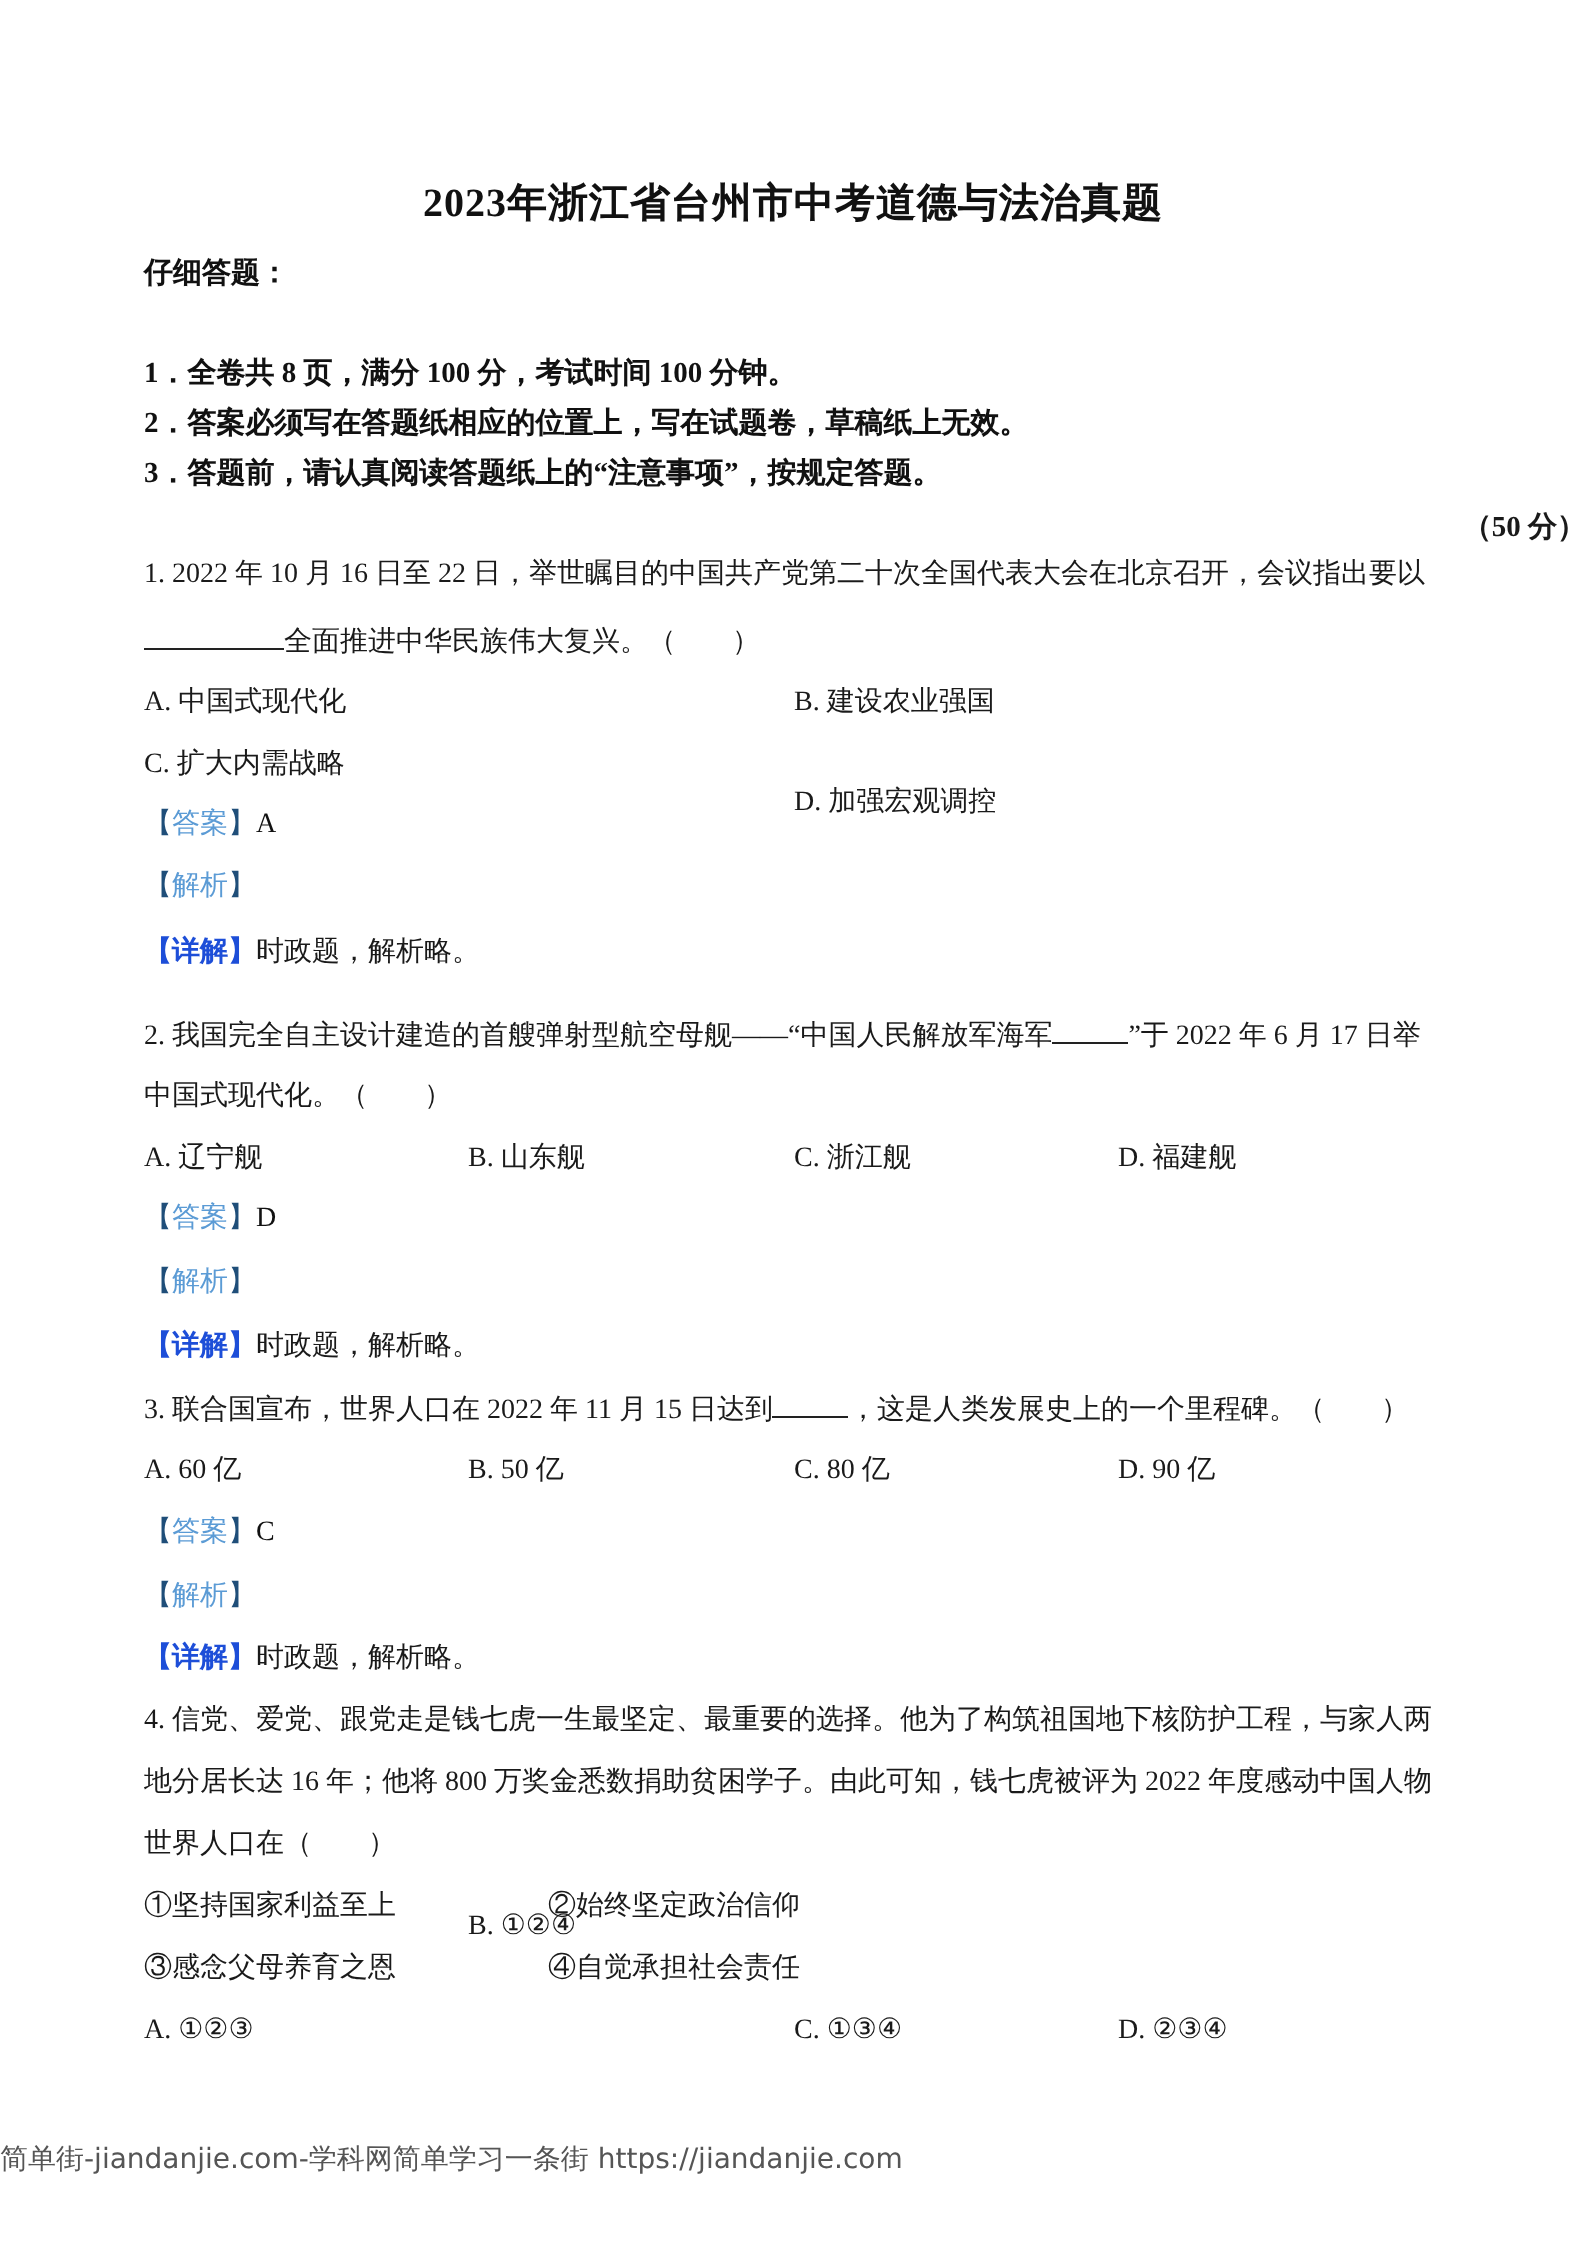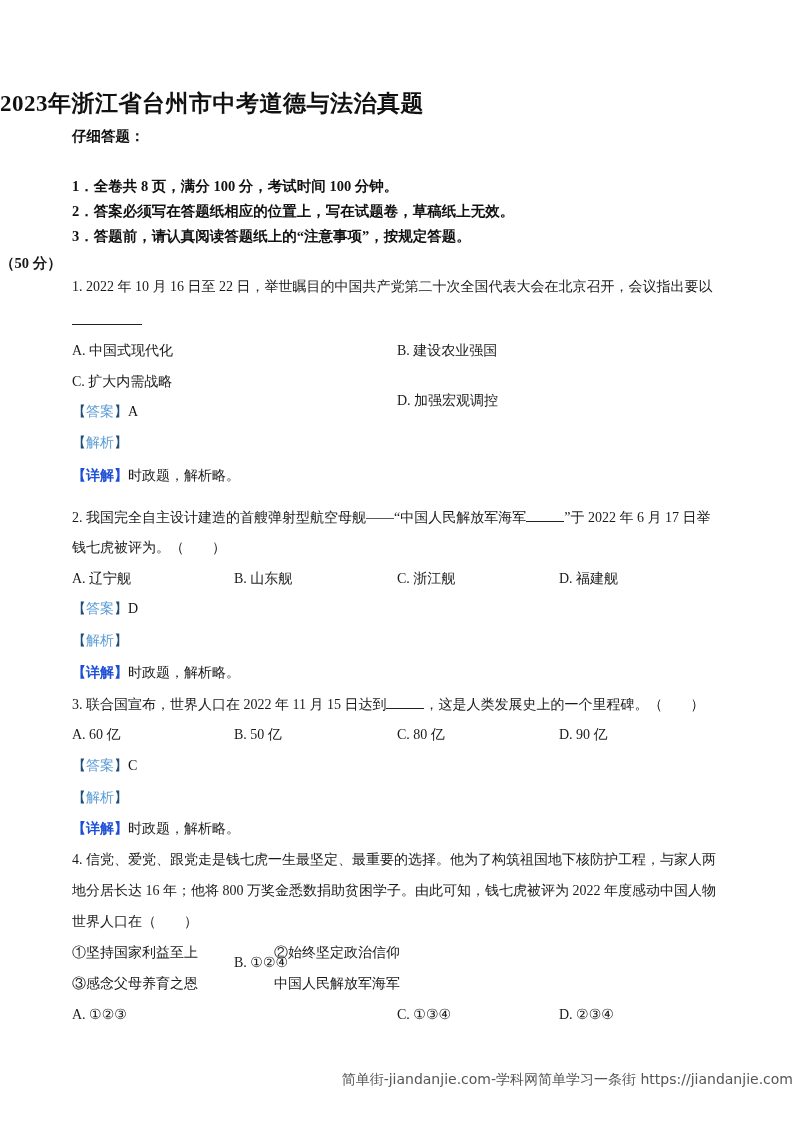--- a/index.html
+++ b/index.html
@@ -1,69 +1,69 @@
 <!DOCTYPE html>
 <html><head>
 <meta charset="utf-8">
 <style>
   html, body { margin: 0; padding: 0; background: #ffffff; }
   body { width: 793px; height: 1122px; position: relative; overflow: hidden;
          font-family: "Liberation Serif", "DejaVu Serif", serif; color: #1a1a1a; }
   .page { position: absolute; left: 0; top: 0; width: 793px; height: 1122px; }
-  .title { position: absolute; top: 88px; left: 0; width: 793px; text-align: left;
-           font-size: 23px; font-weight: bold; letter-spacing: 0.5px; color: #111; }
+  .title { position: absolute; top: 88px; left: 0; width: 793px; text-align: center;
+           font-size: 20px; font-weight: bold; letter-spacing: 0.5px; color: #111; }
   .intro { position: absolute; left: 72px; font-size: 14.5px; font-weight: bold; color: #111; }
-  .score { position: absolute; top: 254px; left: 0; width: 793px; text-align: left;
+  .score { position: absolute; top: 254px; left: 0; width: 793px; text-align: right;
            font-size: 14.5px; font-weight: bold; }
   .line { position: absolute; left: 72px; font-size: 14px; color: #1a1a1a; white-space: nowrap; }
   .opt { position: absolute; font-size: 14px; white-space: nowrap; }
   .blank { display: inline-block; border-bottom: 1px solid #222; height: 14px; vertical-align: baseline; }
   .lbl-br { color: #1f4e79; }
   .lbl-tx { color: #5b9bd5; }
   .detail-br { color: #1d4ed8; font-weight: bold; }
   .ans-val { color: #111; }
-  .footer { position: absolute; top: 1071px; left: 0; width: 793px; text-align: right;
+  .footer { position: absolute; top: 1071px; left: 0; width: 793px; text-align: left;
             font-family: "DejaVu Sans", sans-serif; font-size: 14px; color: #555; }
 </style>
 </head>
 <body>
 
 <div class="page">
 
   <div class="title">2023年浙江省台州市中考道德与法治真题</div>
 
   <div class="intro" style="top:127px">仔细答题：</div>
   <div class="intro" style="top:177px">1．全卷共 8 页，满分 100 分，考试时间 100 分钟。</div>
   <div class="intro" style="top:202px">2．答案必须写在答题纸相应的位置上，写在试题卷，草稿纸上无效。</div>
   <div class="intro" style="top:227px">3．答题前，请认真阅读答题纸上的“注意事项”，按规定答题。</div>
 
   <div class="score">（50 分）</div>
 
   <div class="line" style="top:278px">1. 2022 年 10 月 16 日至 22 日，举世瞩目的中国共产党第二十次全国代表大会在北京召开，会议指出要以</div>
   <div class="line" style="top:310px">
-    <span class="blank" style="width:70px"></span>
+    <span class="blank" style="width:70px"></span><span>全面推进中华民族伟大复兴。（　　）</span>
   </div>
   <div class="opt" style="top:342px;left:72px">A.  中国式现代化</div>
   <div class="opt" style="top:342px;left:397px">B.  建设农业强国</div>
   <div class="opt" style="top:373px;left:72px">C.  扩大内需战略</div>
   <div class="opt" style="top:392px;left:397px">D.  加强宏观调控</div>
   <div class="line" style="top:403px">
     <span class="lbl-br">【</span><span class="lbl-tx">答案</span><span class="lbl-br">】</span><span class="ans-val">A</span>
   </div>
   <div class="line" style="top:434px">
     <span class="lbl-br">【</span><span class="lbl-tx">解析</span><span class="lbl-br">】</span>
   </div>
   <div class="line" style="top:467px">
     <span class="detail-br">【详解】</span><span>时政题，解析略。</span>
   </div>
 
   <div class="line" style="top:507px">
     <span>2.  我国完全自主设计建造的首艘弹射型航空母舰——“中国人民解放军海军</span><span class="blank" style="width:38px"></span><span>”于 2022 年 6 月 17 日举</span>
   </div>
-  <div class="line" style="top:539px">钱七虎被评为。（　　）</div>
+  <div class="line" style="top:539px">中国式现代化。（　　）</div>
   <div class="opt" style="top:570px;left:72px">A.  辽宁舰</div>
   <div class="opt" style="top:570px;left:234px">B.  山东舰</div>
   <div class="opt" style="top:570px;left:397px">C.  浙江舰</div>
   <div class="opt" style="top:570px;left:559px">D.  福建舰</div>
   <div class="line" style="top:600px">
     <span class="lbl-br">【</span><span class="lbl-tx">答案</span><span class="lbl-br">】</span><span class="ans-val">D</span>
   </div>
   <div class="line" style="top:632px">
     <span class="lbl-br">【</span><span class="lbl-tx">解析</span><span class="lbl-br">】</span>
   </div>
@@ -87,20 +87,20 @@
   <div class="line" style="top:820px">
     <span class="detail-br">【详解】</span><span>时政题，解析略。</span>
   </div>
 
   <div class="line" style="top:851px">4.  信党、爱党、跟党走是钱七虎一生最坚定、最重要的选择。他为了构筑祖国地下核防护工程，与家人两</div>
   <div class="line" style="top:882px">地分居长达 16 年；他将 800 万奖金悉数捐助贫困学子。由此可知，钱七虎被评为 2022 年度感动中国人物</div>
   <div class="line" style="top:913px">世界人口在（　　）</div>
   <div class="opt" style="top:944px;left:72px">①坚持国家利益至上</div>
   <div class="opt" style="top:944px;left:274px">②始终坚定政治信仰</div>
   <div class="opt" style="top:975px;left:72px">③感念父母养育之恩</div>
-  <div class="opt" style="top:975px;left:274px">中国人民解放军海军</div>
+  <div class="opt" style="top:975px;left:274px">④自觉承担社会责任</div>
   <div class="opt" style="top:1006px;left:72px">A. ①②③</div>
   <div class="opt" style="top:954px;left:234px">B. ①②④</div>
   <div class="opt" style="top:1006px;left:397px">C. ①③④</div>
   <div class="opt" style="top:1006px;left:559px">D. ②③④</div>
 
   <div class="footer">简单街-jiandanjie.com-学科网简单学习一条街 https://jiandanjie.com</div>
 </div>
 
 </body></html>

